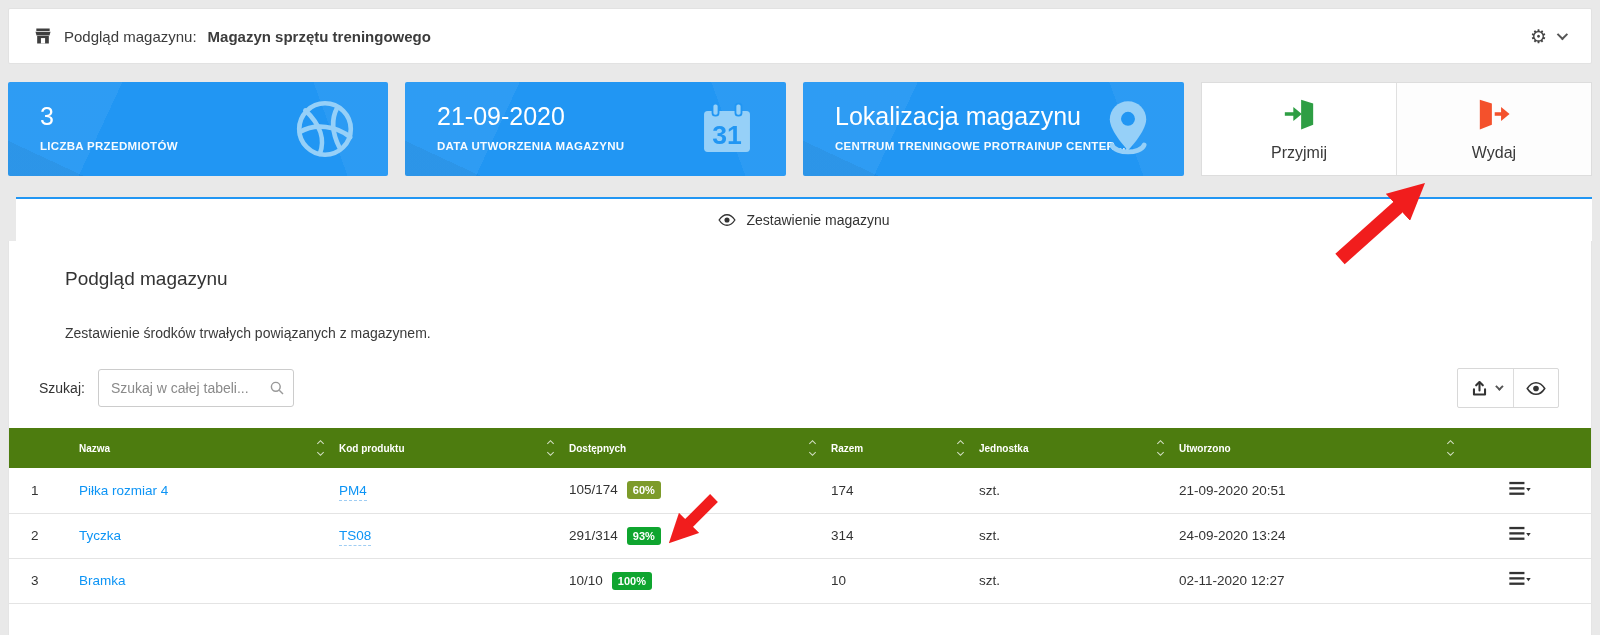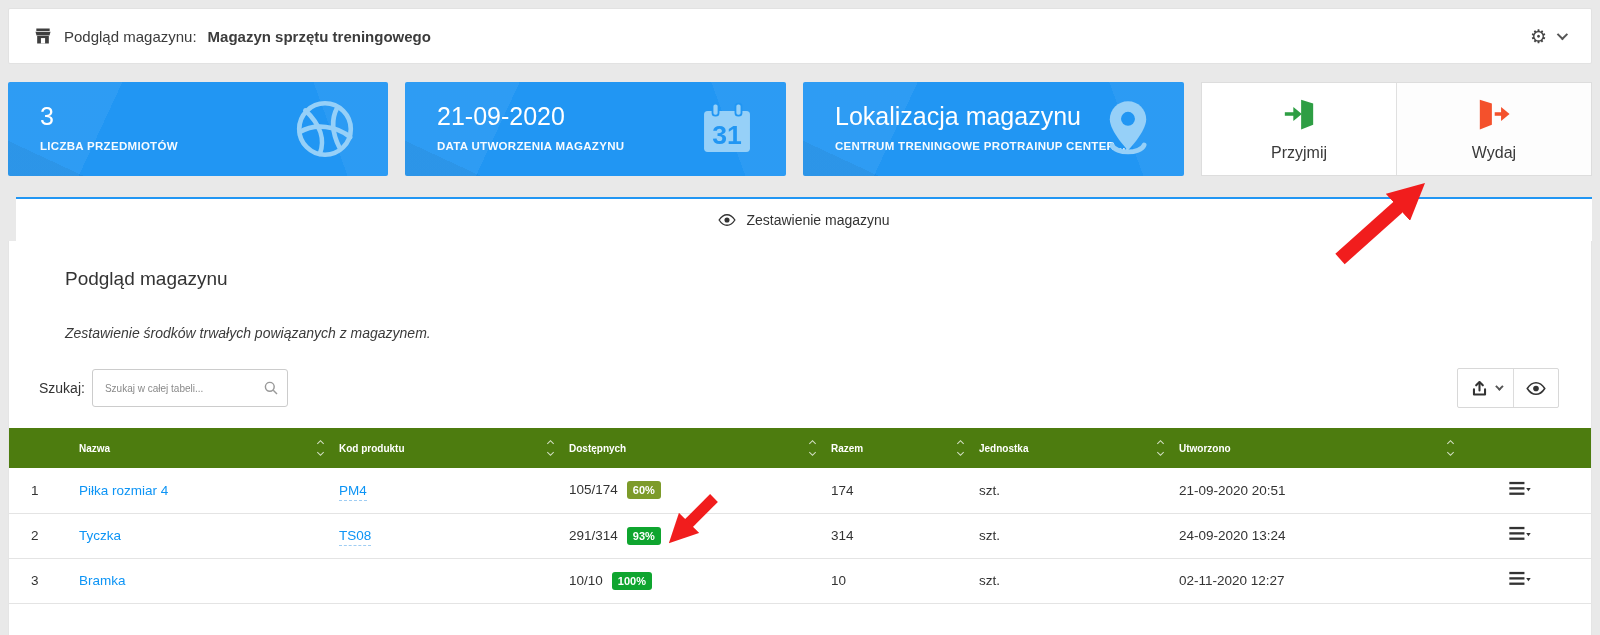--- a/index.html
+++ b/index.html
@@ -57,28 +57,28 @@
     font-size:14px; cursor:pointer;
   }
   .tab.active { background:#fff; border-top:2px solid #2196f3; color:#333; }
   .tab.inactive { background:#f0f0f0; border-bottom:1px solid #d4d4d4; border-left:1px solid #ddd; color:#666; }
   
   .content {
     position:absolute; left:8px; right:8px; top:241px; bottom:0;
     background:#fff; border-left:1px solid #e5e5e5; border-right:1px solid #e5e5e5;
   }
   .section-title { font-size:19px; font-weight:500; color:#333; margin:27px 0 0 56px; }
-  .section-subtitle { font-size:14px; color:#3a3a3a; margin:35px 0 0 56px;font-style:italic; }
+  .section-subtitle { font-size:14px; color:#3a3a3a; margin:35px 0 0 56px; }
   .toolbar { margin:27px 32px 0 30px; display:flex; align-items:center; justify-content:space-between; }
-  .search-wrap { display:flex; align-items:center; gap:7px; }
+  .search-wrap { display:flex; align-items:center; gap:13px; }
   .search-label { font-size:14px; color:#333; }
   .search-box { position:relative; }
   .search-box input {
     width:196px; height:38px; border:1px solid #ccc; border-radius:3px;
-    padding:0 32px 0 12px; font-size:10px; color:#333; outline:none;
+    padding:0 32px 0 12px; font-size:14px; color:#333; outline:none;
     font-family:"Liberation Sans", sans-serif;
   }
   .search-box input::placeholder { color:#8a8a8a; }
   .search-glyph { position:absolute; right:9px; top:50%; transform:translateY(-50%); }
   .btn-group { display:flex; border:1px solid #d8d8d8; border-radius:2px; background:#fff; }
   .tool-btn { height:38px; display:flex; align-items:center; justify-content:center; gap:6px; cursor:pointer; padding:0 12px; }
   .tool-btn + .tool-btn { border-left:1px solid #dcdcdc; }
   .chev-sm { width:6px; height:6px; border:solid #555; border-width:0 2px 2px 0; transform:rotate(45deg) translateY(-2px); display:inline-block; }
   
   table { width:100%; border-collapse:collapse; margin-top:20px; table-layout:fixed; }

